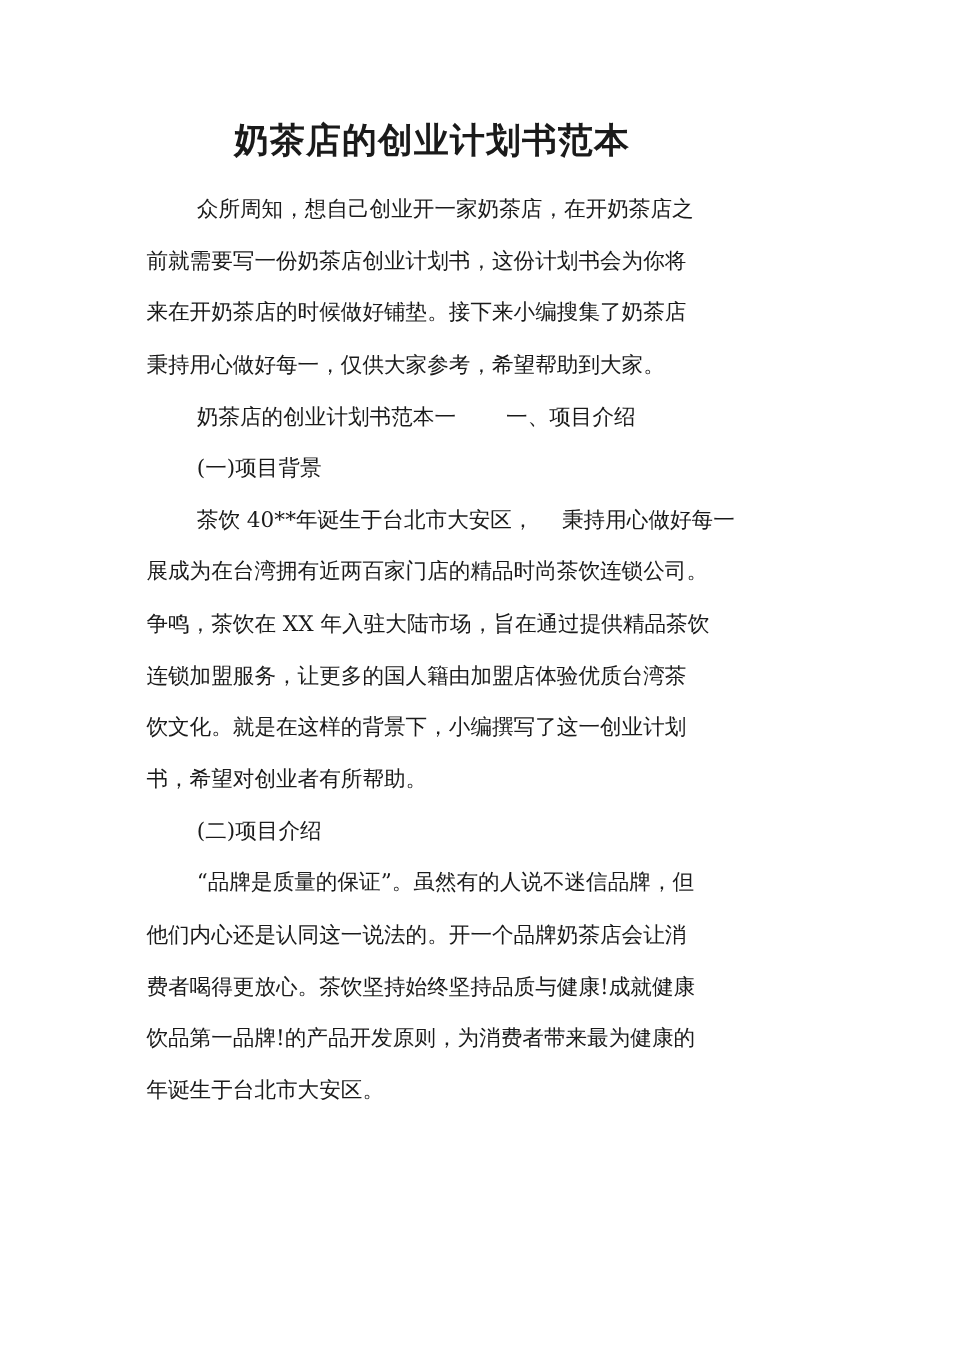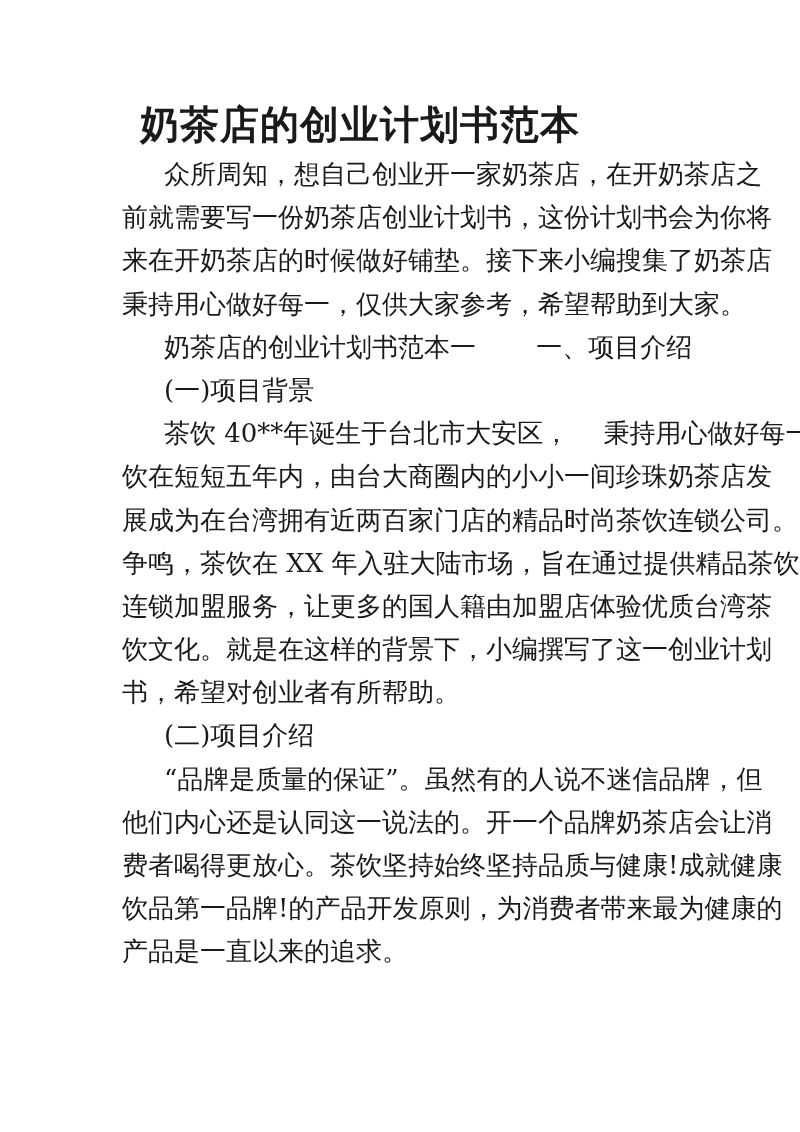--- a/index.html
+++ b/index.html
@@ -1,40 +1,39 @@
 <!DOCTYPE html>
 <html><head>
   <meta charset="utf-8">
   <style>
     html, body { margin: 0; padding: 0; background: #ffffff; }
     body { width: 800px; height: 1132px; position: relative; overflow: hidden;
       font-family: "DejaVu Serif", "Liberation Serif", serif; color: #1a1a1a; }
     .title { position: absolute; top: 98px; left: 0; width: 720px; text-align: center;
-      font-size: 39px; font-weight: bold; font-family: "DejaVu Sans", "Liberation Sans", sans-serif; letter-spacing: 1px; }
+      font-size: 29px; font-weight: bold; font-family: "DejaVu Sans", "Liberation Sans", sans-serif; letter-spacing: 1px; }
     .body { position: absolute; top: 153px; left: 122px; width: 570px; }
-    .line { height: 43.2px; line-height: 43.2px; font-size: 26px; white-space: nowrap; }
+    .line { height: 43.2px; line-height: 43.2px; font-size: 18px; white-space: nowrap; }
     .indent { padding-left: 42px; }
   </style>
 </head>
 <body>
 
 <div class="title">奶茶店的创业计划书范本</div>
 <div class="body" id="doc-body">
     <div class="line indent">众所周知，想自己创业开一家奶茶店，在开奶茶店之</div>
     <div class="line">前就需要写一份奶茶店创业计划书，这份计划书会为你将</div>
     <div class="line">来在开奶茶店的时候做好铺垫。接下来小编搜集了奶茶店</div>
     <div class="line">秉持用心做好每一，仅供大家参考，希望帮助到大家。</div>
     <div class="line indent">奶茶店的创业计划书范本一　　 一、项目介绍</div>
     <div class="line indent">(一)项目背景</div>
     <div class="line indent">茶饮 40**年诞生于台北市大安区，　 秉持用心做好每一</div>
-    <div class="line">饮在短短五年内，由台大商圈内的小小一间珍珠奶茶店发</div>
     <div class="line">展成为在台湾拥有近两百家门店的精品时尚茶饮连锁公司。</div>
     <div class="line">争鸣，茶饮在 XX 年入驻大陆市场，旨在通过提供精品茶饮</div>
     <div class="line">连锁加盟服务，让更多的国人籍由加盟店体验优质台湾茶</div>
     <div class="line">饮文化。就是在这样的背景下，小编撰写了这一创业计划</div>
     <div class="line">书，希望对创业者有所帮助。</div>
     <div class="line indent">(二)项目介绍</div>
     <div class="line indent"> “品牌是质量的保证”。虽然有的人说不迷信品牌，但</div>
     <div class="line">他们内心还是认同这一说法的。开一个品牌奶茶店会让消</div>
     <div class="line">费者喝得更放心。茶饮坚持始终坚持品质与健康!成就健康</div>
     <div class="line">饮品第一品牌!的产品开发原则，为消费者带来最为健康的</div>
-    <div class="line">产品是一直以来的追求。</div>
+    <div class="line">年诞生于台北市大安区。</div>
   </div>
 
 </body></html>

